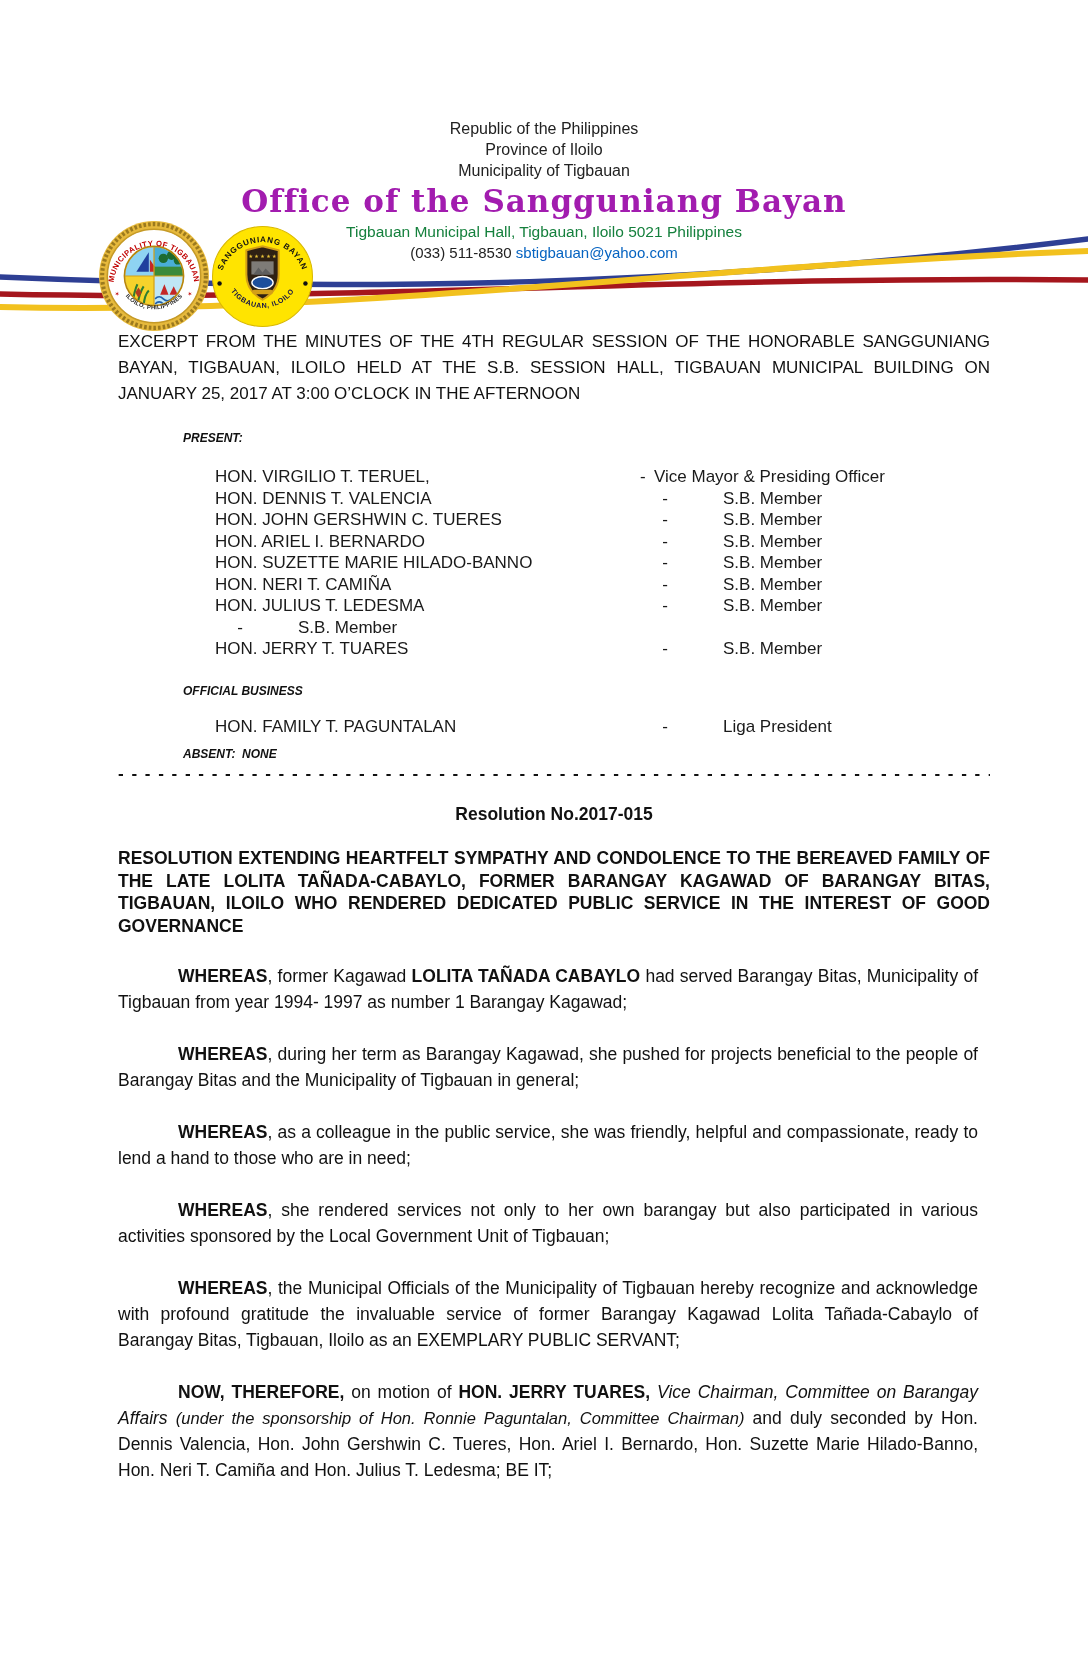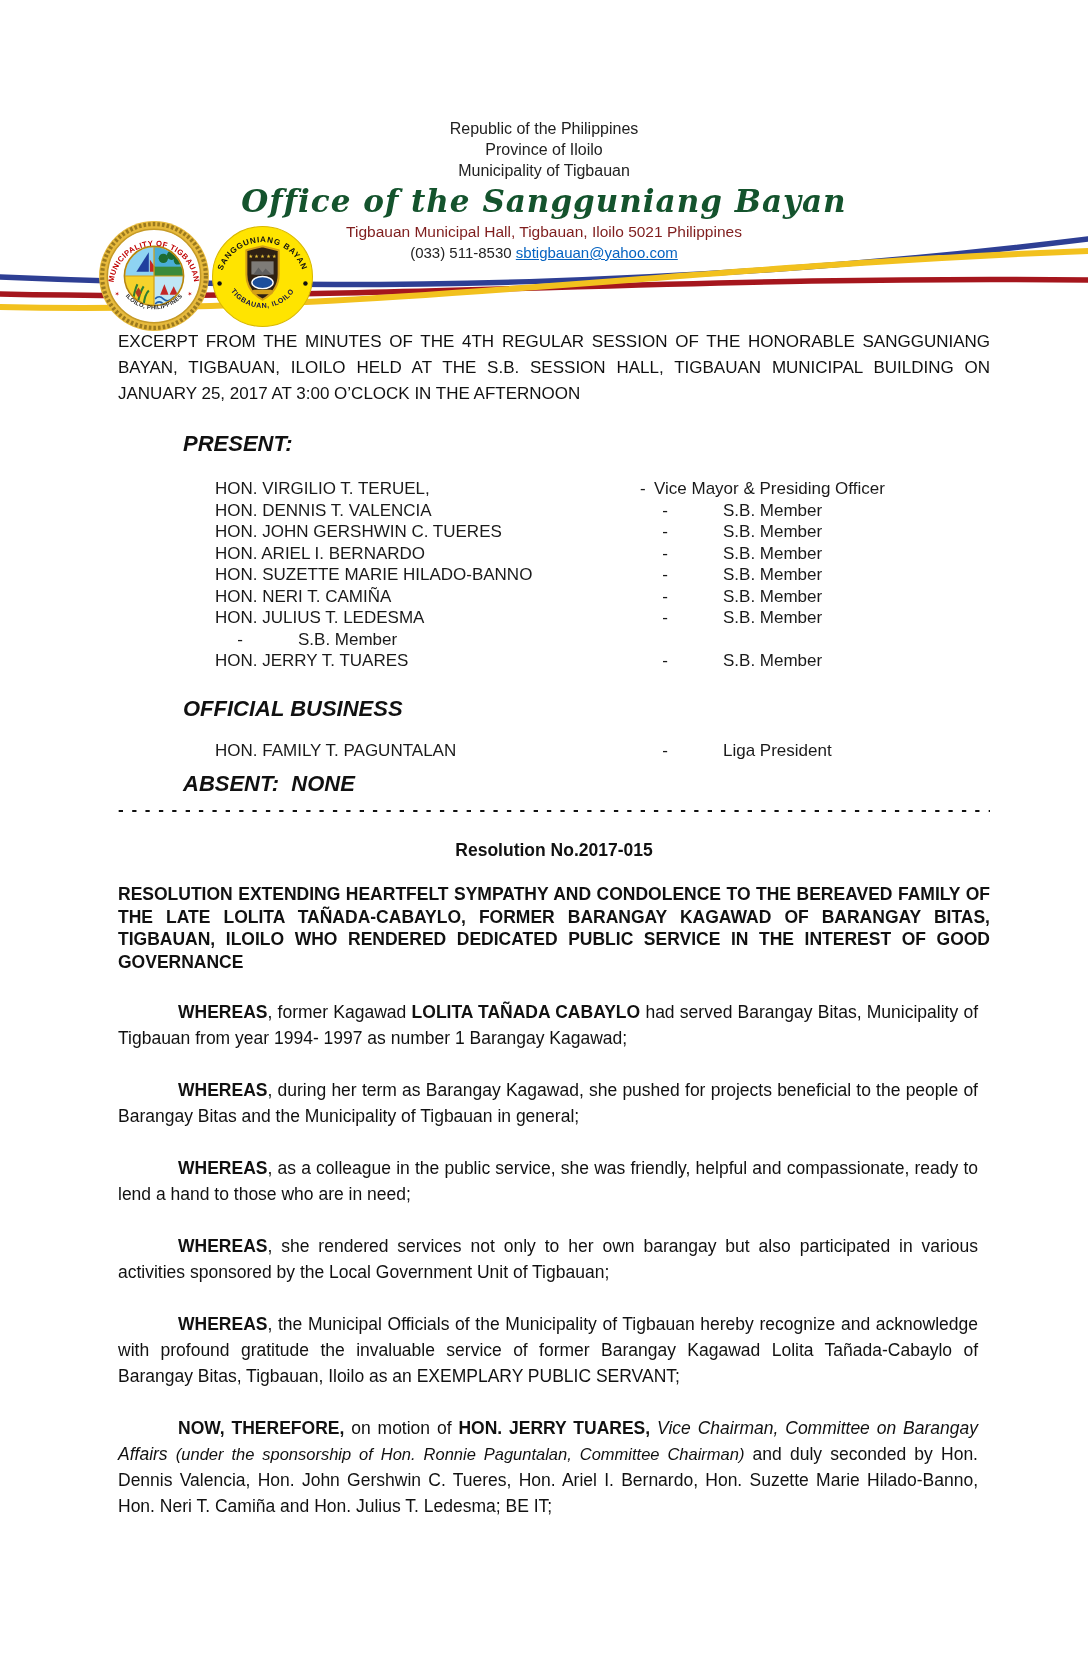--- a/index.html
+++ b/index.html
@@ -9,47 +9,47 @@
     background:#ffffff;
     font-family:"Liberation Sans", sans-serif;
     color:#1a1a1a;
     overflow:hidden;
   }
   
   .letterhead{position:relative;z-index:3;padding-top:118px;text-align:center;line-height:21px;}
   .lh-line{font-size:16px;color:#222;}
   .office-title{
     font-family:"DejaVu Serif", serif;
-    font-style:italic;font-weight:bold;
-    font-size:31px;line-height:40px;color:#14532d;
+    font-weight:bold;
+    font-size:31px;line-height:40px;color:#a21caf;
     letter-spacing:1px;
   }
-  .lh-address{font-size:15.5px;color:#7f1d1d;}
+  .lh-address{font-size:15.5px;color:#15803d;}
   .lh-contact{font-size:15px;color:#222;}
-  .email-link{color:#0563c1;text-decoration:underline;cursor:pointer;}
+  .email-link{color:#0563c1;cursor:pointer;}
   
   .ribbons{position:absolute;left:0;top:228px;width:1088px;height:110px;z-index:1;}
   
   .seal{position:absolute;z-index:2;}
   .seal-muni{left:98px;top:220px;width:112px;height:112px;}
   .seal-sb{left:212px;top:226px;width:101px;height:101px;}
   .muni-top-text{font-size:7.4px;font-weight:bold;fill:#c00000;letter-spacing:.4px;}
   .muni-bot-text{font-size:5.6px;font-weight:bold;fill:#222;letter-spacing:.3px;}
   .sb-top-text{font-size:8px;font-weight:bold;fill:#111;letter-spacing:.8px;}
   .sb-bot-text{font-size:7px;font-weight:bold;fill:#10104a;letter-spacing:.6px;}
   
   .doc-body{position:relative;z-index:3;padding:0 98px 0 118px;}
   .excerpt{
     margin-top:66px;
     font-size:17px;line-height:26px;
     text-align:justify;color:#111;
   }
   .section-label{
     margin-top:24px;padding-left:65px;
-    font-size:22px;font-weight:bold;font-style:italic;
+    font-size:12px;font-weight:bold;font-style:italic;
     white-space:pre;color:#111;
   }
   .att-list{margin-top:21px;padding-left:97px;}
   .ob-list{margin-top:18px;padding-left:97px;}
   .att-row{display:flex;font-size:17px;line-height:21.5px;white-space:nowrap;}
   .att-name{flex:0 0 425px;}
   .att-dash{flex:0 0 50px;text-align:center;}
   .att-pos{padding-left:33px;}
   .att-row.vm .att-dash{flex:0 0 14px;text-align:left;}
   .att-row.vm .att-pos{padding-left:0;}

